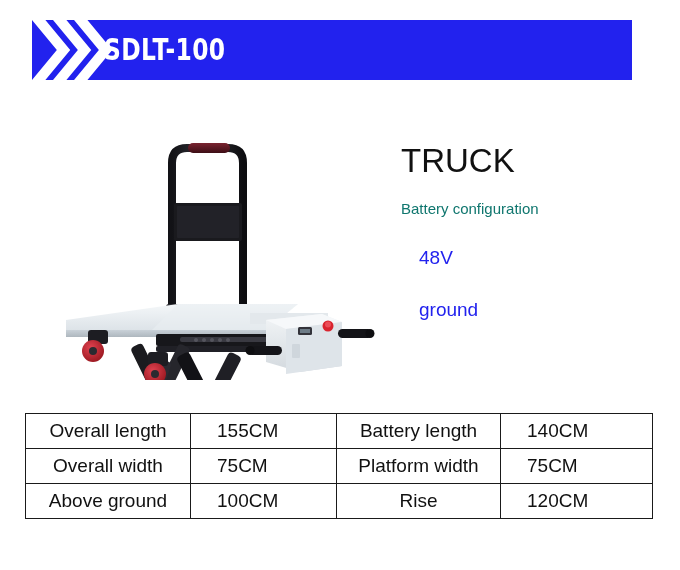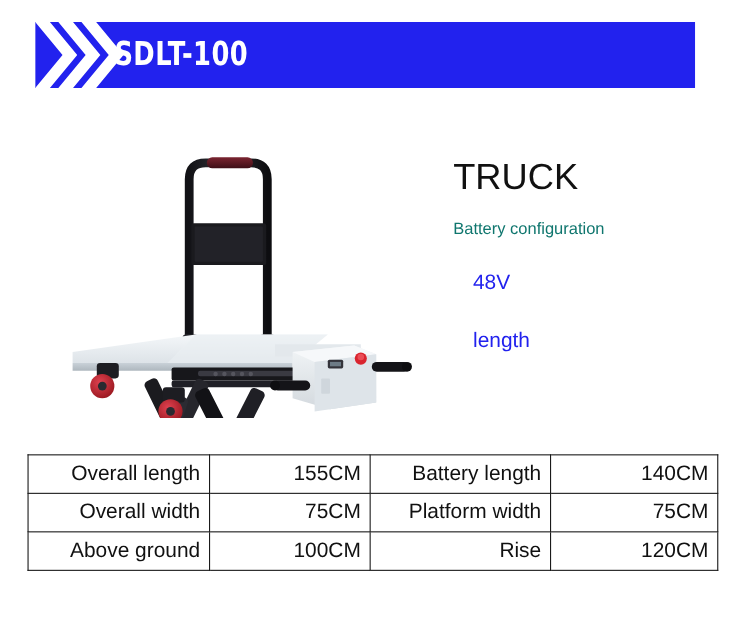--- a/index.html
+++ b/index.html
@@ -51,21 +51,21 @@
     left: 60px;
     top: 108px;
     width: 340px;
     height: 272px;
   }
   .product-figure svg { display: block; }
 
   
   .info-panel {
     position: absolute;
-    left: 412px;
+    left: 401px;
     top: 142px;
     width: 250px;
   }
   .info-title {
     font-family: "Liberation Sans", sans-serif;
     font-size: 33px;
     line-height: 37px;
     color: #111111;
     font-weight: normal;
     margin: 0;
@@ -96,22 +96,22 @@
     table-layout: fixed;
   }
   .spec-table td {
     border: 1px solid #1a1a1a;
     height: 34px;
     font-size: 19px;
     color: #111111;
     padding: 0 8px;
     font-family: "Liberation Sans", sans-serif;
   }
-  .spec-table td.label { text-align: right; }
-  .spec-table td.value { text-align: right; padding-left: 26px; }
+  .spec-table td.label { text-align: center; }
+  .spec-table td.value { text-align: left; padding-left: 26px; }
   .col-a { width: 165px; }
   .col-b { width: 146px; }
   .col-c { width: 164px; }
   .col-d { width: 152px; }
 </style>
 </head>
 <body>
 
 <div class="header-banner">
   <svg class="banner-bg" viewBox="0 0 628 60" preserveAspectRatio="none">
@@ -256,21 +256,21 @@
   </g>
 </svg>
 </div>
 
 <div class="info-panel">
   <div class="info-title">
     <span>TRUCK</span><br>
   </div>
   <p class="info-sub">Battery configuration</p>
   <p class="info-accent">48V</p>
-  <p class="info-accent">length</p>
+  <p class="info-accent">ground</p>
 </div>
 
 <table class="spec-table">
   <colgroup>
     <col class="col-a">
       <col class="col-b">
       <col class="col-c">
       <col class="col-d">
   </colgroup>
   <tbody>

